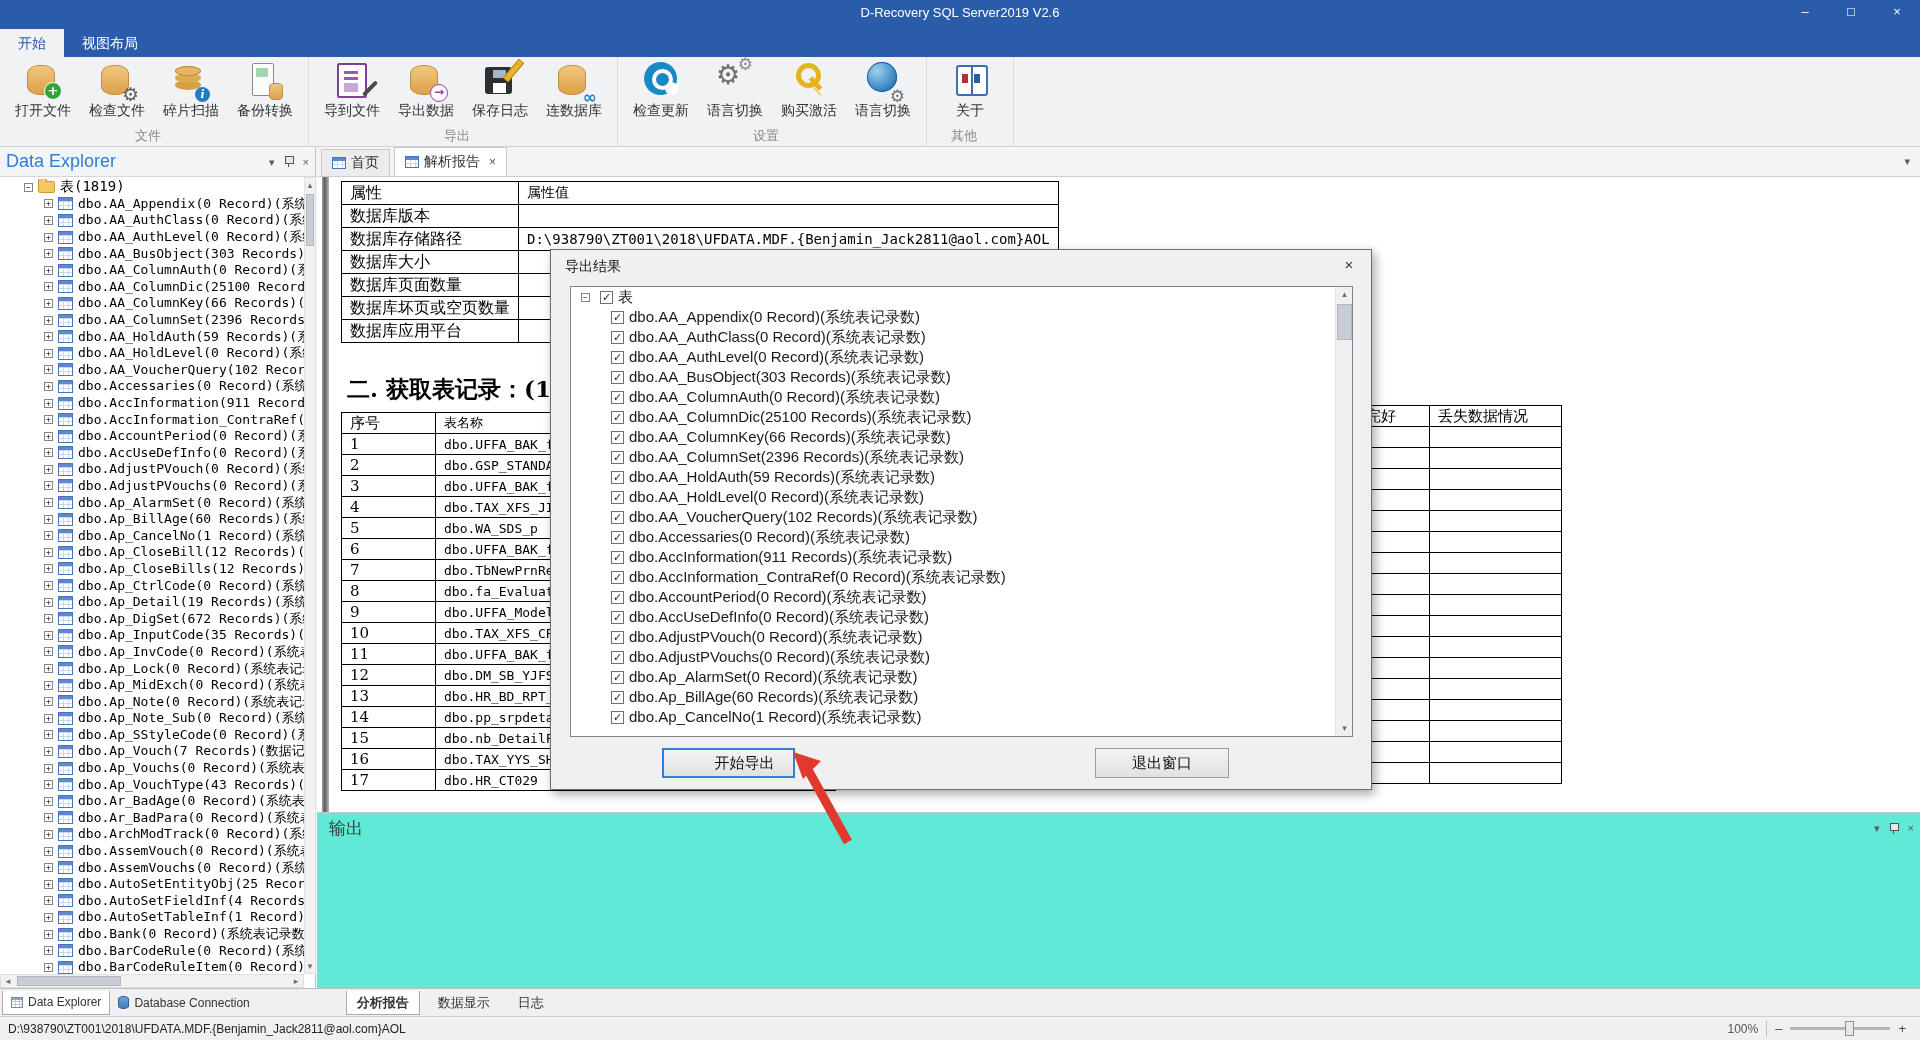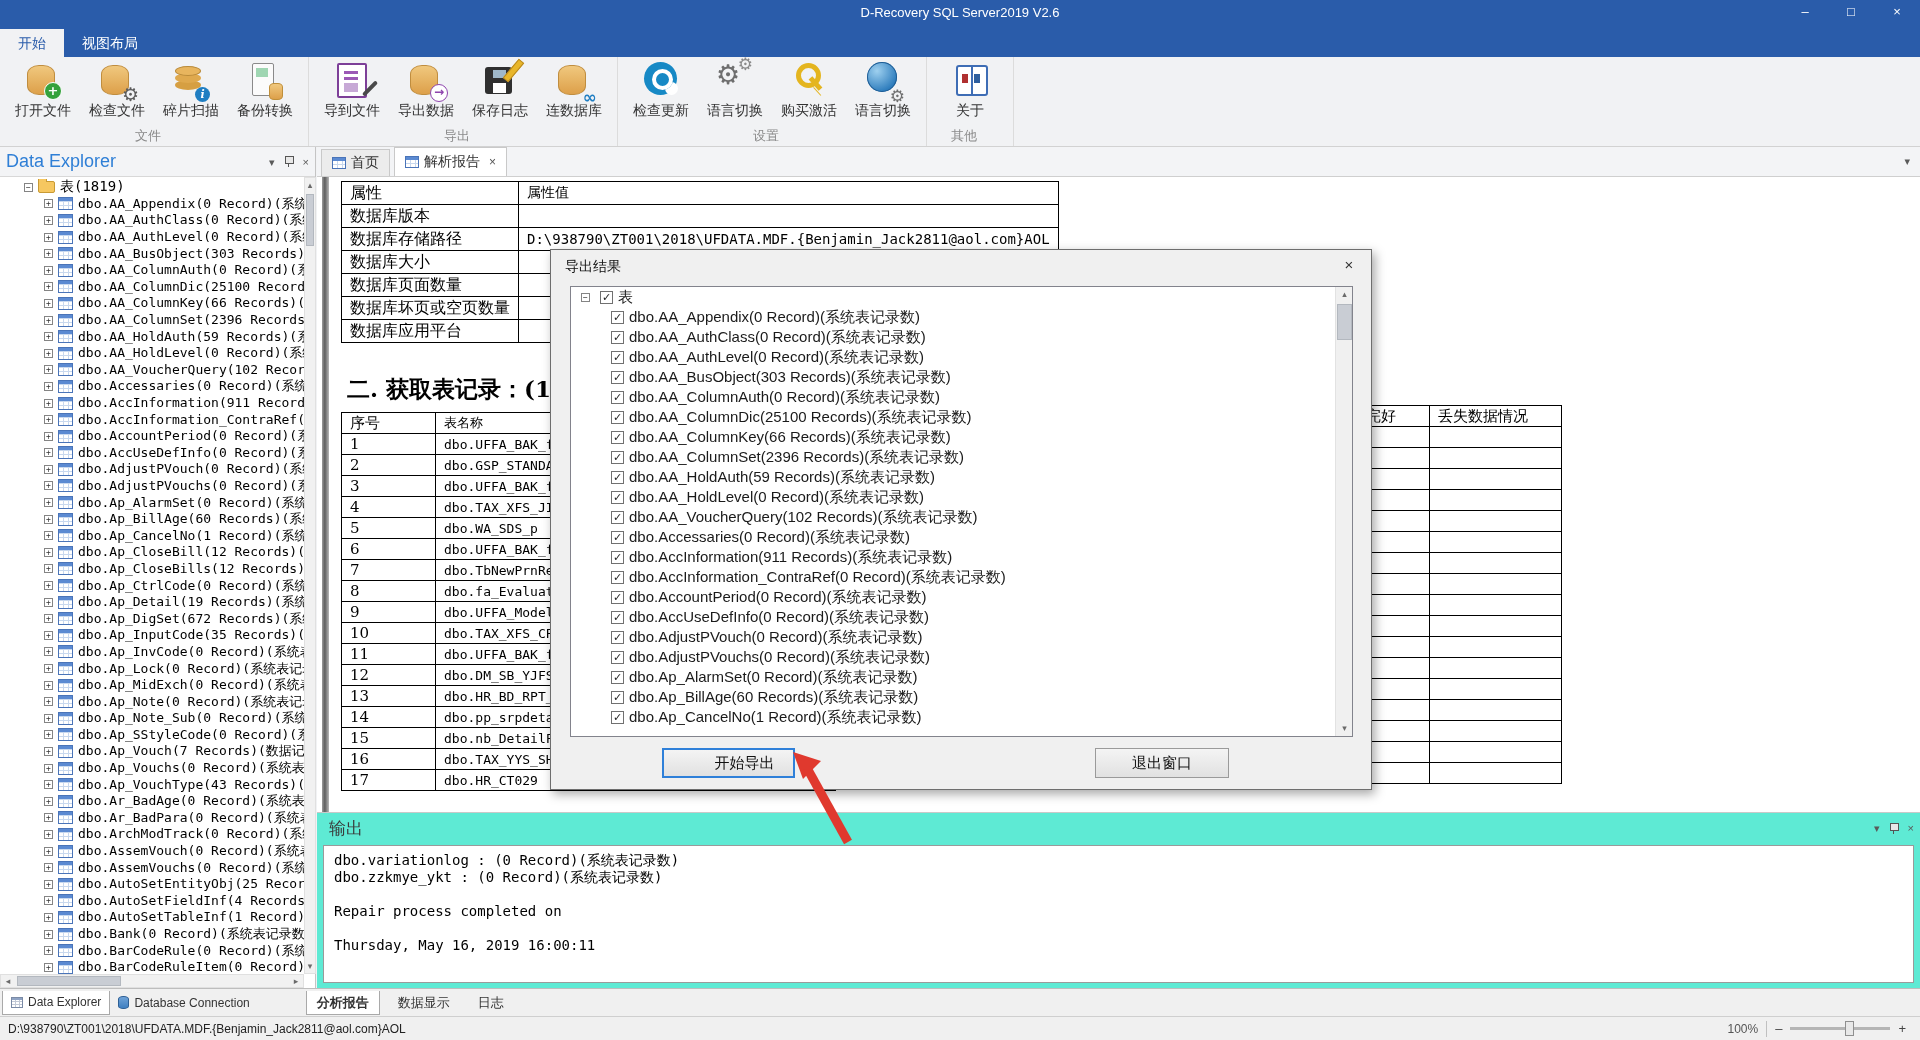--- a/index.html
+++ b/index.html
@@ -789,42 +789,33 @@
 
     <div id="output">
       <div id="out-header">
         <span class="ph-title">输出</span>
         <span class="ph-icons">
           <span class="ph-ico">▾</span>
           <span class="pin"></span>
           <span class="ph-ico">×</span>
         </span>
       </div>
-      <div id="out-body">
-
-      <div class="oline">dbo.variationlog : (0 Record)(系统表记录数)</div>
-          <div class="oline">dbo.zzkmye_ykt : (0 Record)(系统表记录数)</div>
-          <div class="oline">&nbsp;</div>
-          <div class="oline">Repair process completed on</div>
-          <div class="oline">&nbsp;</div>
-          <div class="oline">Thursday, May 16, 2019 16:00:11</div>
-        </div>
     </div>
   </div>
 
   <div id="dockstrip">
     <div class="dtab active" style="margin-left:2px;">
       <span class="gridico"></span>
       <span>Data Explorer</span>
     </div>
     <div class="dtab">
       <span class="dbico"></span>
       <span>Database Connection</span>
     </div>
-    <div class="maintab-group" style="margin-left:48px;">
+    <div class="maintab-group" style="margin-left:88px;">
       <div class="btab active">分析报告</div>
       <div class="btab">数据显示</div>
       <div class="btab">日志</div>
     </div>
   </div>
 
   <div id="statusbar">
     <span id="status-path">D:\938790\ZT001\2018\UFDATA.MDF.{Benjamin_Jack2811@aol.com}AOL</span>
     <div id="zoomctrl">
       <span style="color:#555;">100%</span>

